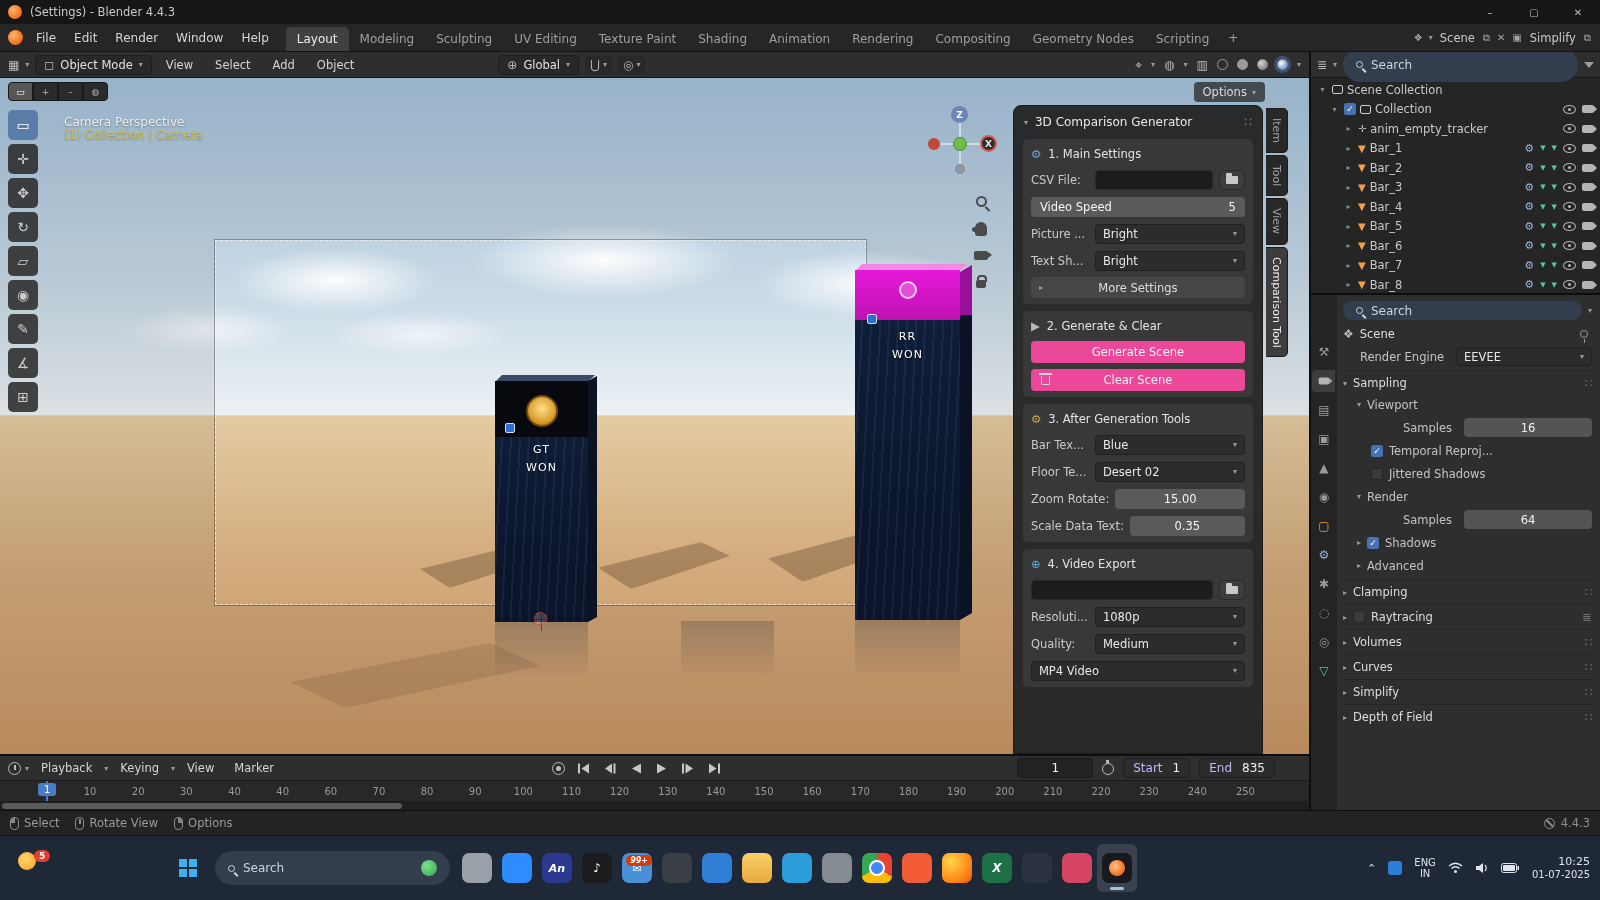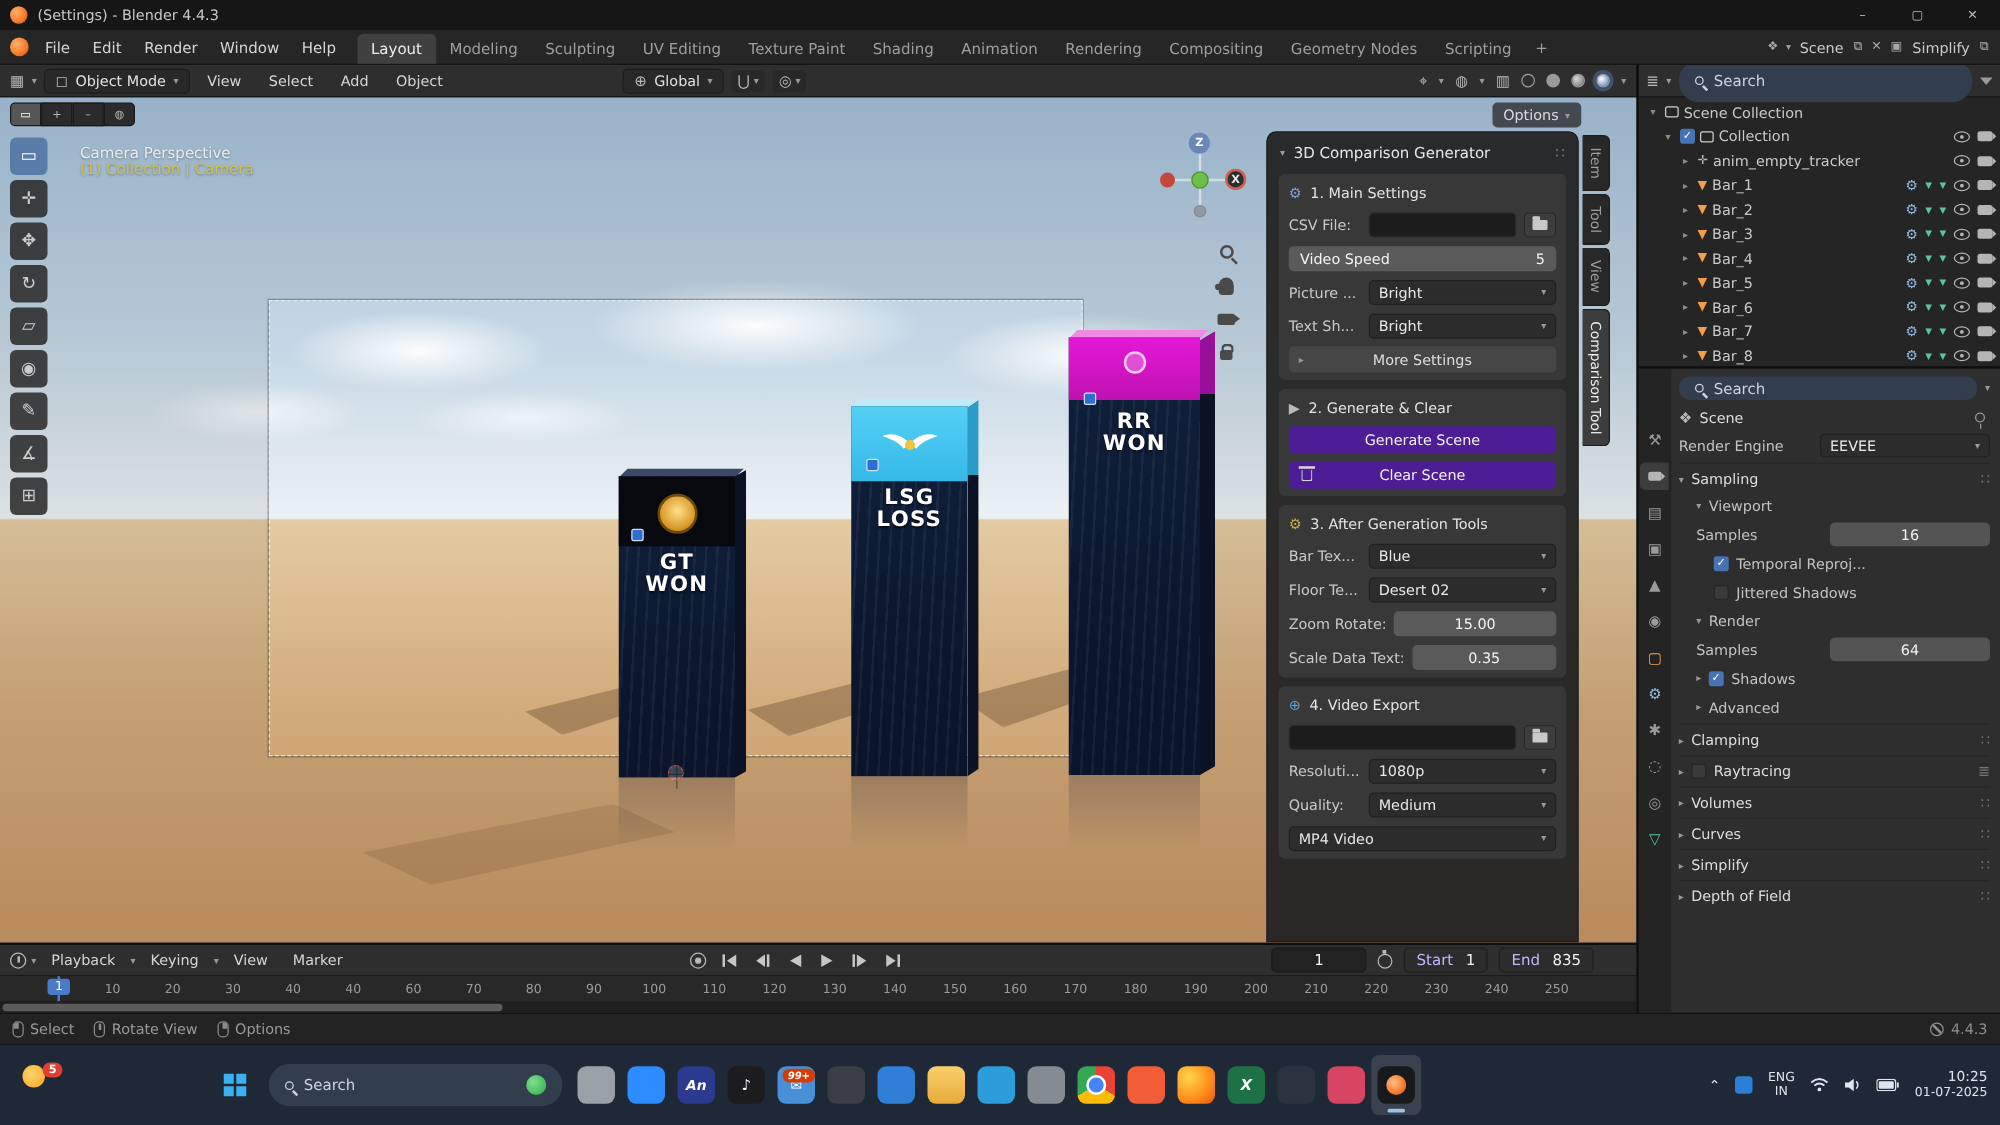--- a/index.html
+++ b/index.html
@@ -51,21 +51,21 @@
   #cam-frame{position:absolute;left:215px;top:162px;width:651px;height:365px;border:1px dashed rgba(240,240,240,.85);box-shadow:0 0 0 1px rgba(0,0,0,.3),0 0 0 9999px rgba(15,15,15,.07)}
   .vshadow{position:absolute;background:rgba(70,45,22,.30);filter:blur(1.5px)}
   .refl{position:absolute;background:linear-gradient(180deg,rgba(20,30,50,.22),rgba(20,30,50,0))}
 
   .bar3d{position:absolute}
   .face-front{position:absolute;inset:0;background:linear-gradient(180deg,#10203c,#0c1830 55%,#0a142a);overflow:hidden}
   .face-front::after{content:"";position:absolute;inset:0;background:repeating-linear-gradient(93deg,rgba(255,255,255,.05) 0 2px,transparent 2px 9px)}
   .face-top{position:absolute;left:4px;top:-6px;width:100%;height:6px;transform:skewX(-45deg)}
   .face-side{position:absolute;top:-5px;width:9px;height:calc(100% + 5px)}
   .bar-head{position:absolute;left:0;top:0;width:100%;z-index:2}
-  .bar-label{position:absolute;width:100%;text-align:center;color:#fff;font-weight:bold;font-size:17px;letter-spacing:1px;z-index:2;line-height:18px;text-shadow:0 1px 2px rgba(0,0,0,.7)}
+  .bar-label{position:absolute;width:100%;text-align:center;color:#fff;font-weight:normal;font-size:11px;letter-spacing:1px;z-index:2;line-height:18px;text-shadow:0 1px 2px rgba(0,0,0,.7)}
   .mini-badge{position:absolute;width:10px;height:10px;border-radius:2px;background:#2b6fd4;border:1px solid #cfe0f5;z-index:3}
   .bar-gt{left:495px;top:303px;width:93px;height:241px}
   .bar-gt .bar-head{height:56px;background:#08080f}
   .bar-gt .face-top{background:#3a4a66}
   .bar-gt .face-side{right:-9px;background:#0a1224;clip-path:polygon(0 2%,100% 0,100% 98%,0 100%)}
   .logo-gt{width:32px;height:32px;border-radius:50%;margin:14px auto 0;background:radial-gradient(circle at 50% 42%,#ffe08a,#d89a28 65%,#8a5d10);border:2px solid #6e4a0c}
   .bar-lsg{left:681px;top:247px;width:93px;height:296px}
   .bar-lsg .bar-head{height:60px;background:linear-gradient(180deg,#55d0f5,#35b9e8)}
   .bar-lsg .face-top{background:#bfeaf8}
   .bar-lsg .face-side{right:-9px;background:linear-gradient(180deg,#2a9cc6 0 60px,#0a1224 60px);clip-path:polygon(0 2%,100% 0,100% 98%,0 100%)}
@@ -121,21 +121,21 @@
   .np-row{display:flex;align-items:center;gap:6px;height:21px}
   .np-label{color:#c9c9c9;font-size:11.5px;white-space:nowrap;min-width:58px}
   .np-dd{flex:1;background:#2c2c2c;border:1px solid #202020;border-radius:4px;height:20px;display:flex;align-items:center;padding:0 7px;color:#e8e8e8;font-size:11.5px;gap:4px}
   .np-dd .caret{margin-left:auto}
   .np-field{flex:1;background:#1c1c1c;border:1px solid #292929;border-radius:4px;height:20px}
   .folder-btn{width:26px;height:20px;background:#3d3d3d;border:1px solid #2a2a2a;border-radius:4px;display:flex;align-items:center;justify-content:center}
   .folder{width:12px;height:8px;background:#c9c9c9;border-radius:1px;position:relative}
   .folder::before{content:"";position:absolute;top:-3px;left:0;width:6px;height:3px;background:#c9c9c9;border-radius:1px 1px 0 0}
   .np-slider{flex:1;background:#5a5a5a;border-radius:4px;height:20px;display:flex;align-items:center;justify-content:space-between;padding:0 9px;color:#f4f4f4;font-size:11.5px}
   .np-num{flex:1;background:#5a5a5a;border-radius:4px;height:20px;display:flex;align-items:center;justify-content:center;color:#f4f4f4;font-size:11.5px}
-  .np-btn{position:relative;background:#4c1d95;border-radius:4px;height:22px;display:flex;align-items:center;justify-content:center;color:#f2f2f2;font-size:11.5px}
+  .np-btn{position:relative;background:#ec4899;border-radius:4px;height:22px;display:flex;align-items:center;justify-content:center;color:#f2f2f2;font-size:11.5px}
   .np-sub{position:relative;background:#464646;border-radius:4px;height:21px;display:flex;align-items:center;justify-content:center;color:#dedede;font-size:11.5px}
   .np-sub .caret{position:absolute;left:8px}
   .trash{width:9px;height:9px;border:1.5px solid #d8d8d8;border-top:none;border-radius:0 0 2px 2px;position:absolute;left:10px;top:7px}
   .trash::before{content:"";position:absolute;left:-3px;top:-3px;width:13px;height:1.5px;background:#d8d8d8}
   .ic-blue{color:#7aa2d8}.ic-gray{color:#b9b9b9}.ic-gold{color:#c9a94f}.ic-cyan{color:#56a8e0}
   #np-tabs{position:absolute;right:21px;top:30px;display:flex;flex-direction:column;gap:2px;z-index:8}
   .np-tab{writing-mode:vertical-rl;background:#282828;color:#9f9f9f;font-size:11px;padding:9px 4px;border:1px solid #1c1c1c;border-left:none;border-radius:0 5px 5px 0;white-space:nowrap}
   .np-tab.active{background:#3d3d3d;color:#ededed}
 
   
@@ -167,21 +167,21 @@
   #properties{flex:1;background:#2e2e2e;display:flex;overflow:hidden}
   .ptabs{width:26px;background:#242424;display:flex;flex-direction:column;align-items:center;padding-top:46px;gap:7px}
   .ptab{width:23px;height:22px;display:flex;align-items:center;justify-content:center;color:#9a9a9a;font-size:12px;border-radius:4px 0 0 4px}
   .ptab.active{background:#3d3d3d;color:#ececec}
   .ptab .cam-ic{transform:scale(.9)}
   .pcontent{flex:1;display:flex;flex-direction:column;padding:4px 8px 0 6px}
   .prow{display:flex;align-items:center;min-height:23px;gap:6px;font-size:11.5px;color:#c3c3c3}
   .prow.sep{border-top:1px solid #262626;margin-top:2px;padding-top:2px}
   .phead-lbl{color:#dedede}
   .grip{margin-left:auto;color:#757575}
-  .lblcol{width:43%;padding-right:6px;color:#c3c3c3}
+  .lblcol{width:43%;text-align:right;padding-right:6px;color:#c3c3c3}
   .valcol{flex:1;display:flex}
   .dd2{flex:1;background:#2c2c2c;border:1px solid #202020;border-radius:4px;height:19px;display:flex;align-items:center;padding:0 7px;color:#e8e8e8;gap:4px}
   .dd2 .caret{margin-left:auto}
   .nf{flex:1;background:#545454;border-radius:4px;height:19px;display:flex;align-items:center;justify-content:center;color:#f2f2f2}
   .ind1{padding-left:14px}.ind2{padding-left:28px}
   .pin{width:8px;height:8px;border:1.5px solid #9a9a9a;border-radius:50%;position:relative;margin-left:auto;margin-right:4px}
   .pin::after{content:"";position:absolute;left:2.5px;top:8px;width:1.5px;height:4px;background:#9a9a9a}
 
   
   #timeline{height:56px;background:#2b2b2b;border-top:2px solid #0e0e0e;display:flex;flex-direction:column}
@@ -378,37 +378,20 @@
           <div class="bar-head">
             <div class="logo-gt"></div>
           </div>
           <span class="mini-badge" style="left:10px;top:42px"></span>
           <div class="bar-label" style="top:60px">
             <div>GT</div>
             <div>WON</div>
           </div>
         </div>
 
-        <div class="bar3d bar-lsg">
-          <div class="face-top"></div>
-          <div class="face-side"></div>
-          <div class="face-front"></div>
-          <div class="bar-head" style="display:flex;align-items:center;justify-content:center">
-            <svg width="46" height="20" viewBox="0 0 46 20">
-              <path d="M23 10 C16 2 7 1 1 4 C8 6 14 9 18 14 Z" fill="#ffffff"></path>
-              <path d="M23 10 C30 2 39 1 45 4 C38 6 32 9 28 14 Z" fill="#ffffff"></path>
-              <circle cx="23" cy="11" r="4" fill="#f0c43c"></circle>
-            </svg>
-          </div>
-          <span class="mini-badge" style="left:12px;top:42px"></span>
-          <div class="bar-label" style="top:64px">
-            <div>LSG</div>
-            <div>LOSS</div>
-          </div>
-        </div>
 
         <div class="bar3d bar-rr">
           <div class="face-top"></div>
           <div class="face-side"></div>
           <div class="face-front"></div>
           <div class="bar-head">
             <div class="logo-rr"></div>
           </div>
           <span class="mini-badge" style="left:12px;top:44px"></span>
           <div class="bar-label" style="top:58px">

